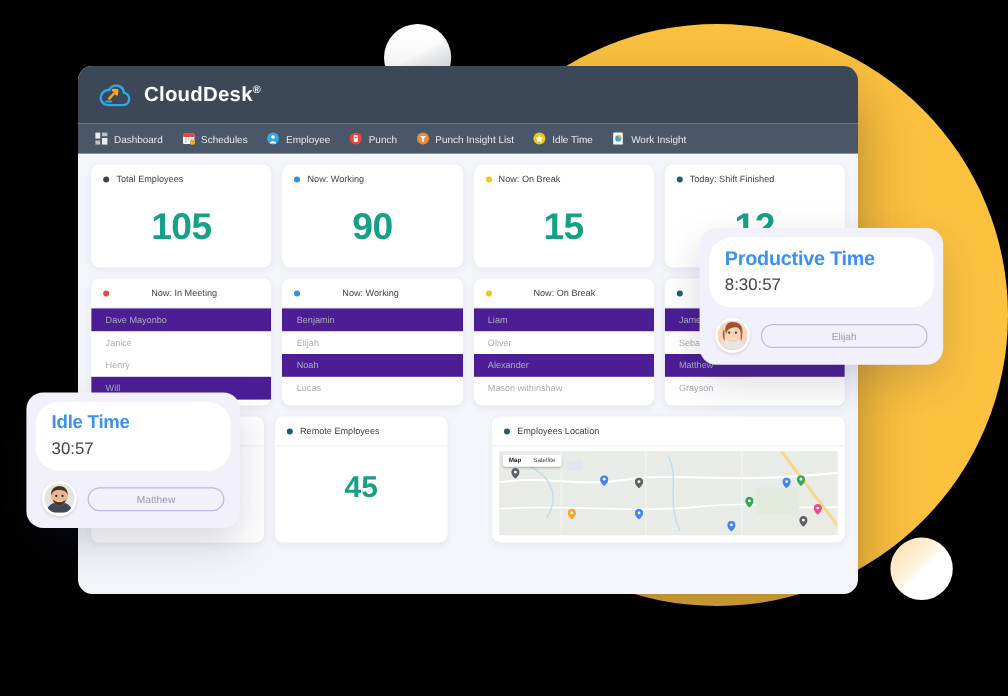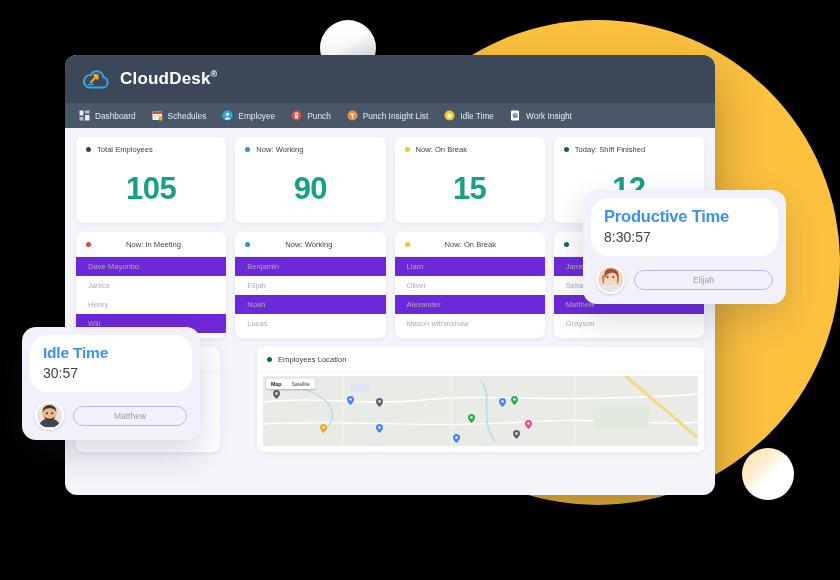--- a/index.html
+++ b/index.html
@@ -152,21 +152,21 @@
   }
 
   
   .list-card { height: 106px; }
   .list-head { border-bottom: 1px solid #f2f2f7; gap: 35px; }
   .list-row {
     font-size: 7.6px;
     color: #a9adb6;
     padding: 5px 12px;
   }
-  .list-row.alt { background: #6d28d9; }
+  .list-row.alt { background: #4c1d95; }
 
   
   .bottom-row { display: flex; gap: 9px; }
   .pie-card { width: 144px; height: 105px; flex: none; }
   .pie-head { border-bottom: 1px solid #f2f2f7; }
   .pie-wrap {
     display: flex;
     justify-content: center;
     padding-top: 4px;
   }
@@ -461,20 +461,27 @@
         <div class="card pie-card">
           <div class="card-head pie-head">
             <span class="dot" style="background: rgb(23, 97, 107);"></span>
             <span>Attendance</span>
           </div>
           <div class="pie-wrap">
             <div class="pie"></div>
           </div>
         </div>
 
+        <div class="card remote-card">
+          <div class="card-head remote-head">
+            <span class="dot" style="background: rgb(23, 97, 107);"></span>
+            <span>Remote Employees</span>
+          </div>
+          <div class="remote-value">45</div>
+        </div>
 
         <div class="card map-card">
           <div class="card-head map-head">
             <span class="dot" style="background: rgb(23, 97, 107);"></span>
             <span>Employees Location</span>
           </div>
           <div class="map-area">
             <svg width="100%" height="100%" viewBox="0 0 300 70" preserveAspectRatio="none">
               <rect width="300" height="70" fill="#e9ebe6"></rect>
               <path d="M0 26 C40 20 70 30 110 24 C160 17 200 28 300 18" stroke="#ffffff" stroke-width="1.6" fill="none"></path>

